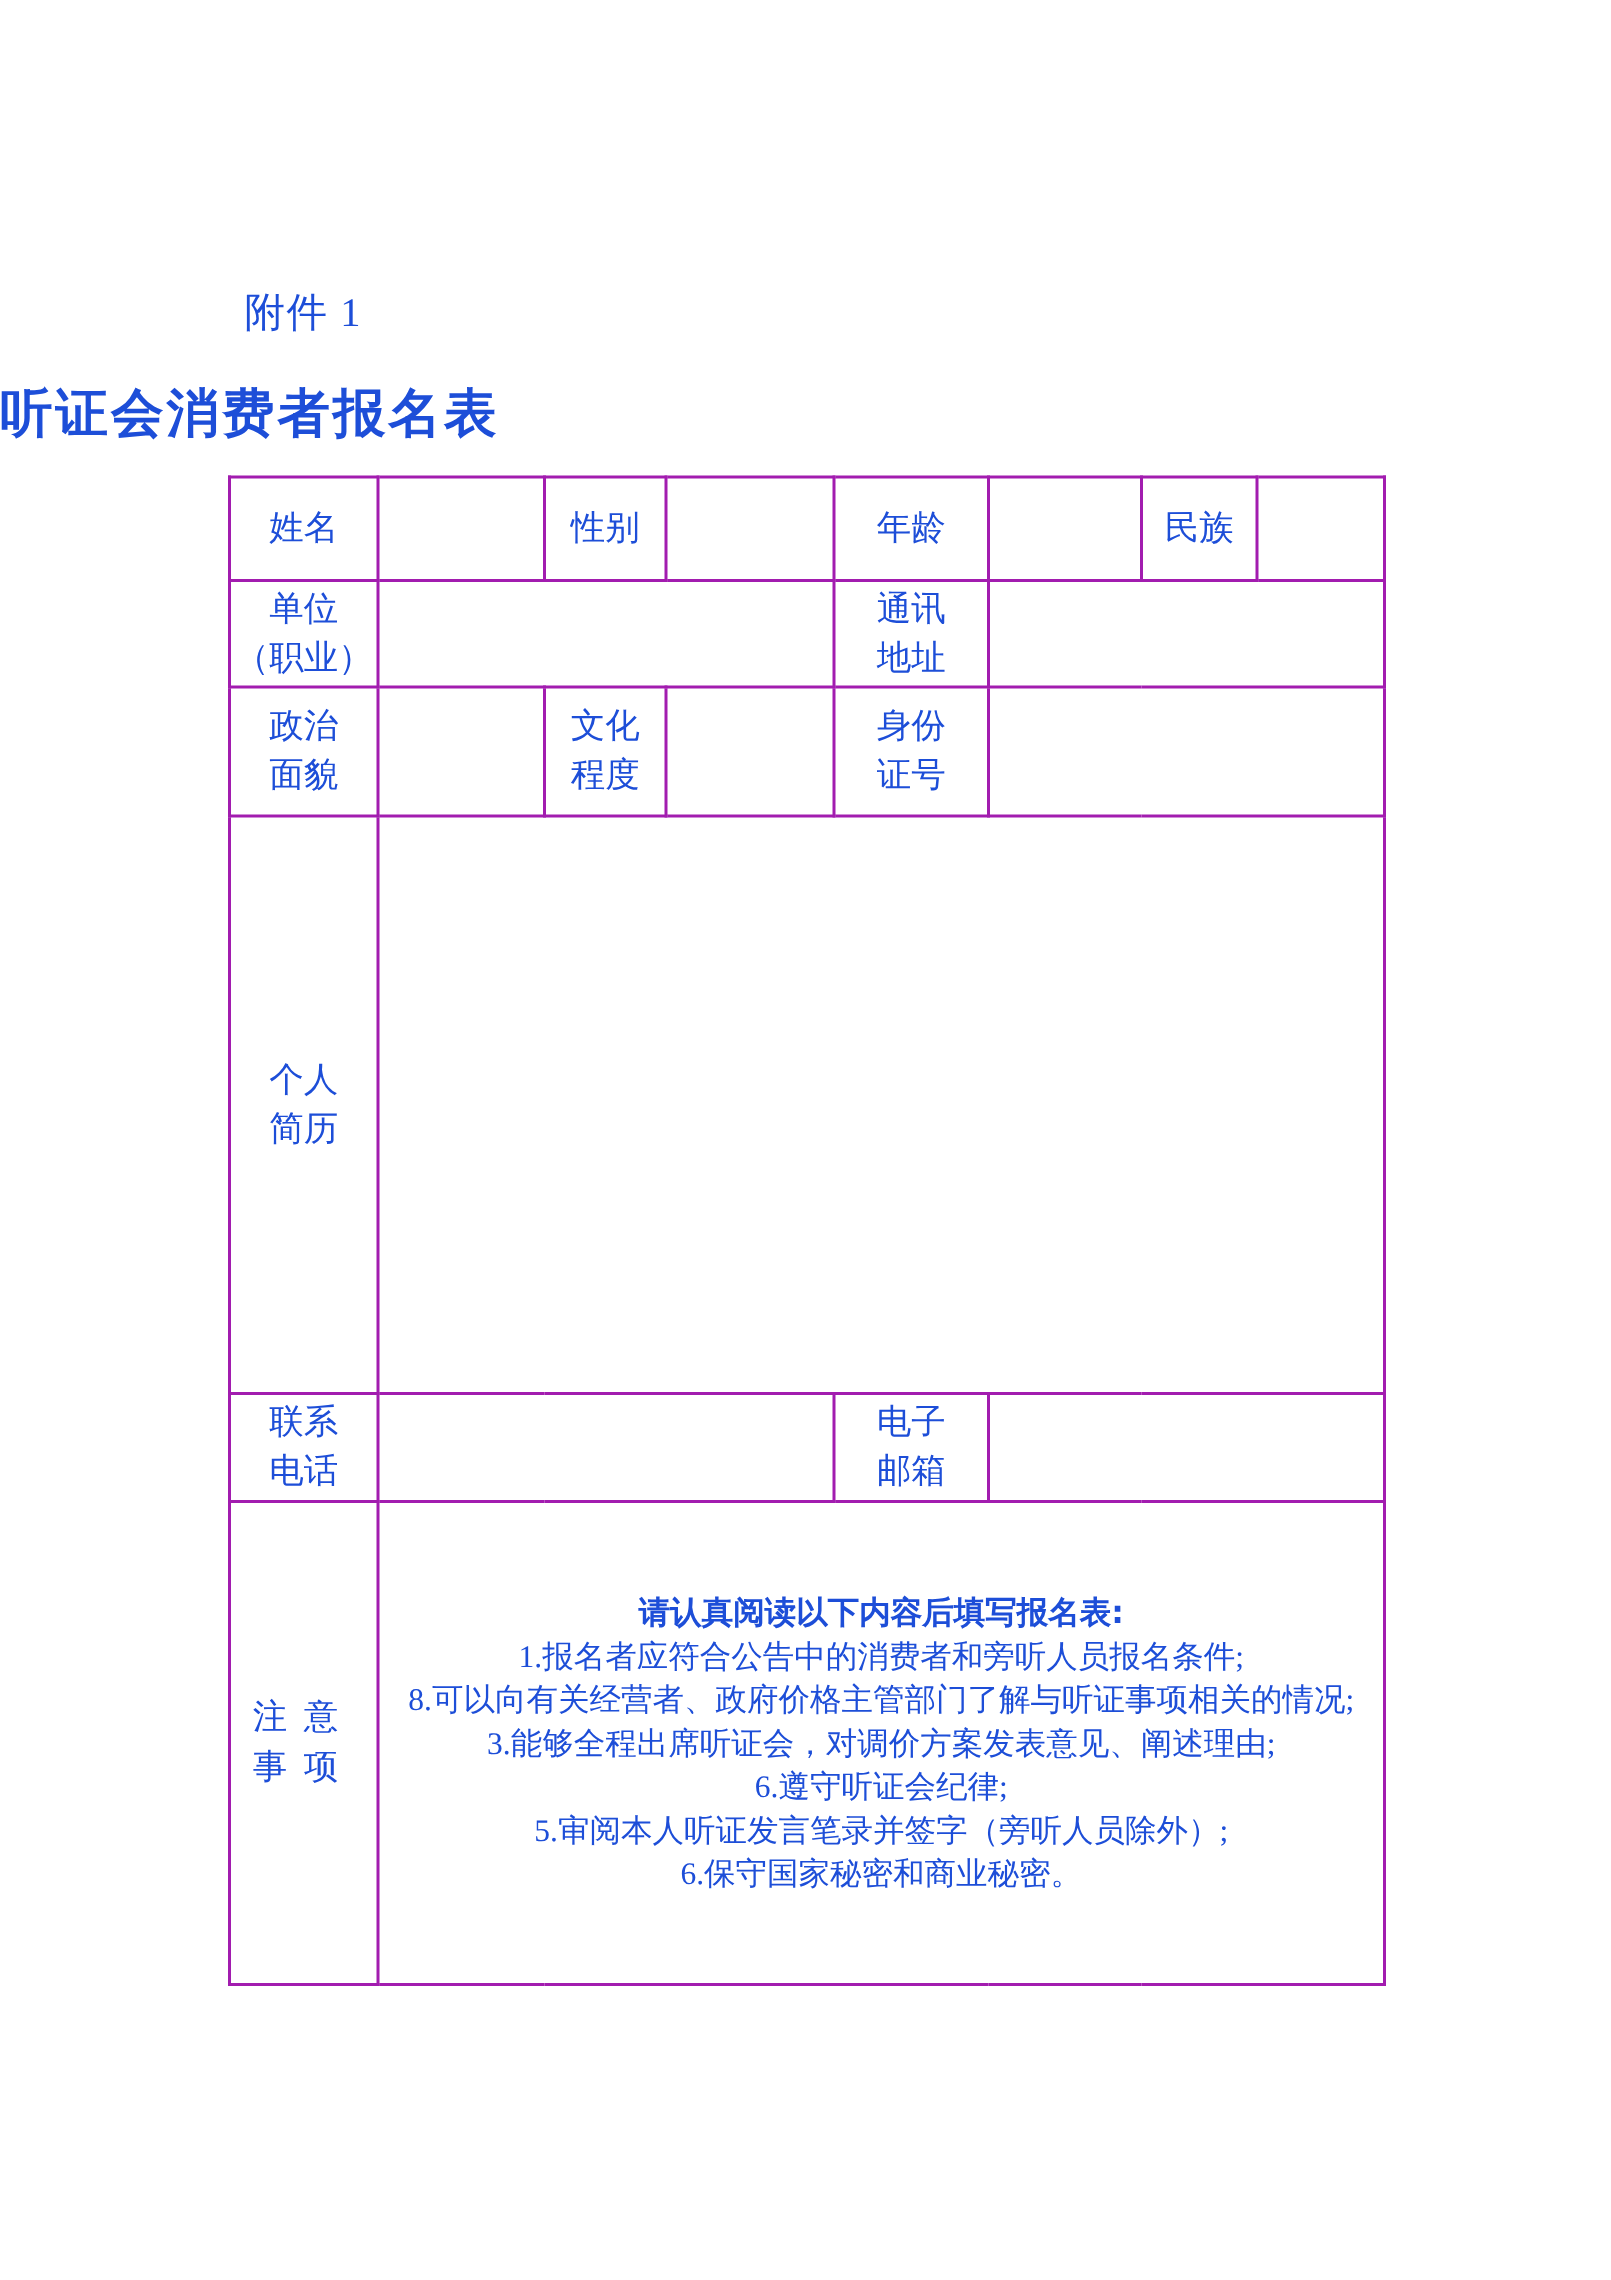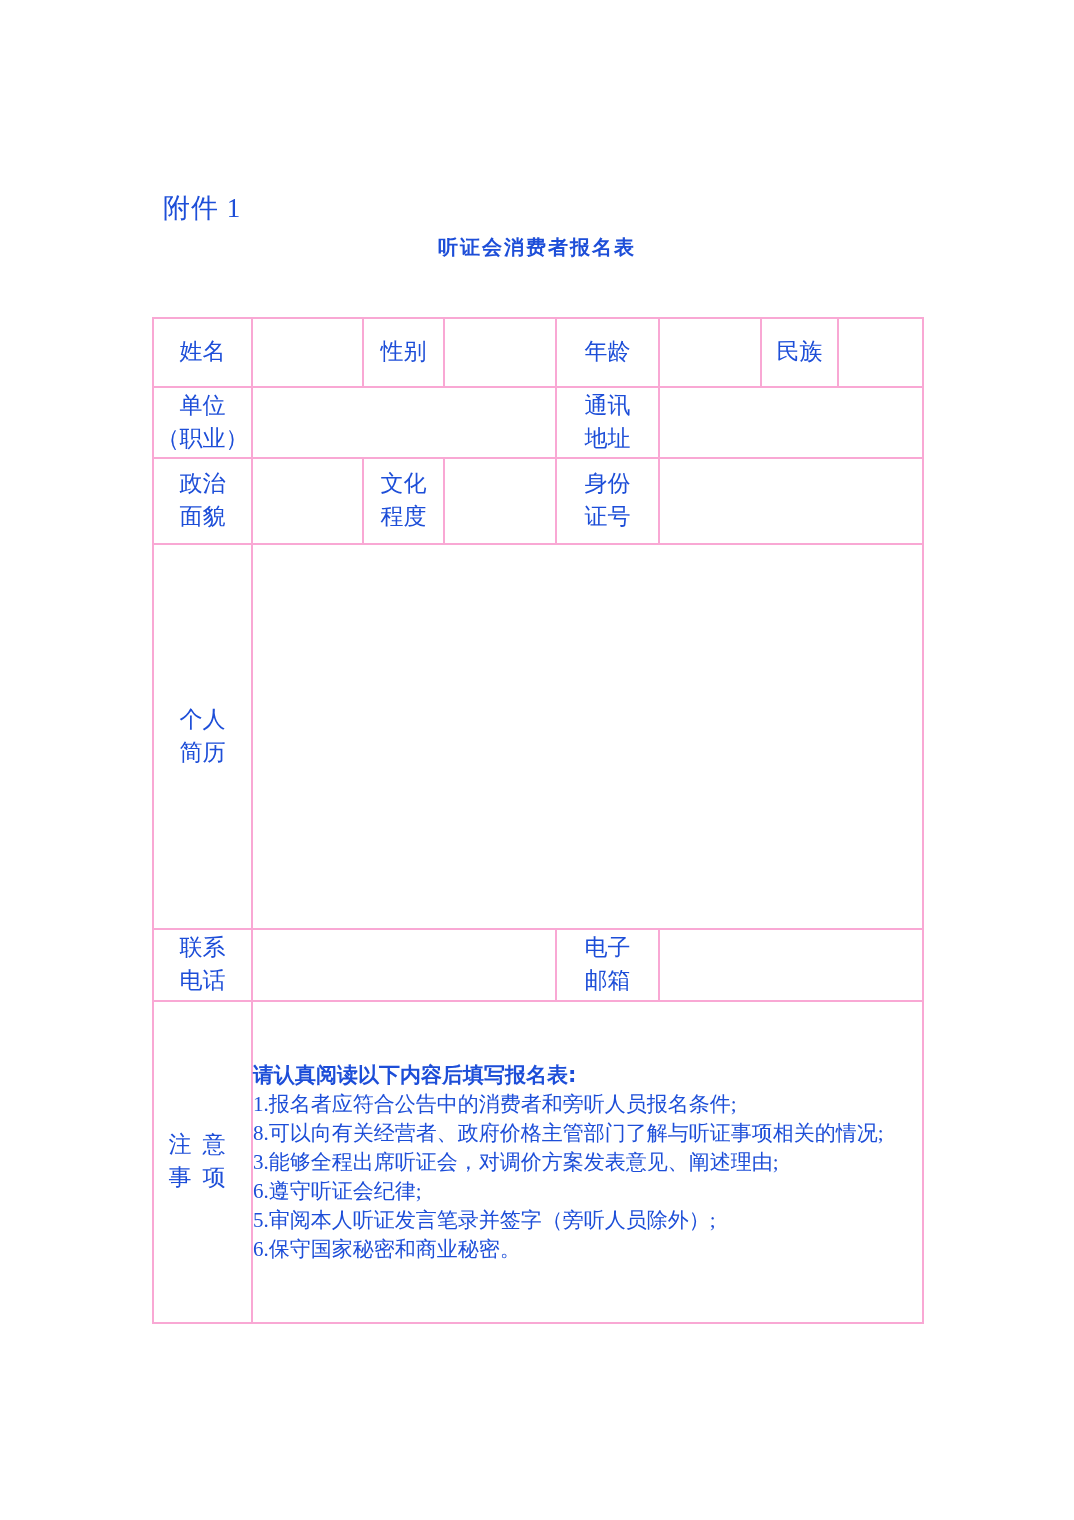--- a/index.html
+++ b/index.html
@@ -15,38 +15,38 @@
   .attachment {
     position: absolute;
     left: 163px;
     top: 190px;
     font-size: 27px;
     letter-spacing: 1px;
   }
   .doc-title {
     position: absolute;
     left: 0;
-    top: 234px;
+    top: 252px;
     width: 100%;
-    text-align: center;
-    font-size: 20px;
+    text-align: left;
+    font-size: 35px;
     font-weight: bold;
     letter-spacing: 2px;
     font-family: "DejaVu Sans", "Liberation Sans", sans-serif;
   }
   table.form {
     position: absolute;
     left: 152px;
     top: 317px;
     width: 770px;
     border-collapse: collapse;
     table-layout: fixed;
   }
   table.form td {
-    border: 2px solid #f9a8d4;
+    border: 2px solid #a21caf;
     padding: 0;
     font-size: 23px;
     vertical-align: middle;
     margin-top: 24px;
   }
   td.label-cell {
     text-align: center;
     white-space: pre-line;
     line-height: 1.42;
   }
@@ -55,20 +55,21 @@
   }
   td.value-cell { background: #ffffff; }
   td.notes-cell {
     vertical-align: middle;
     padding: 12px 6px 12px 9px;
   }
   .notes-line {
     font-size: 21px;
     line-height: 29px;
     white-space: nowrap;
+    text-align: center;
   }
   .notes-header {
     font-weight: bold;
     font-family: "DejaVu Sans", "Liberation Sans", sans-serif;
     font-size: 21px;
   }
 </style>
 </head>
 <body>
 

